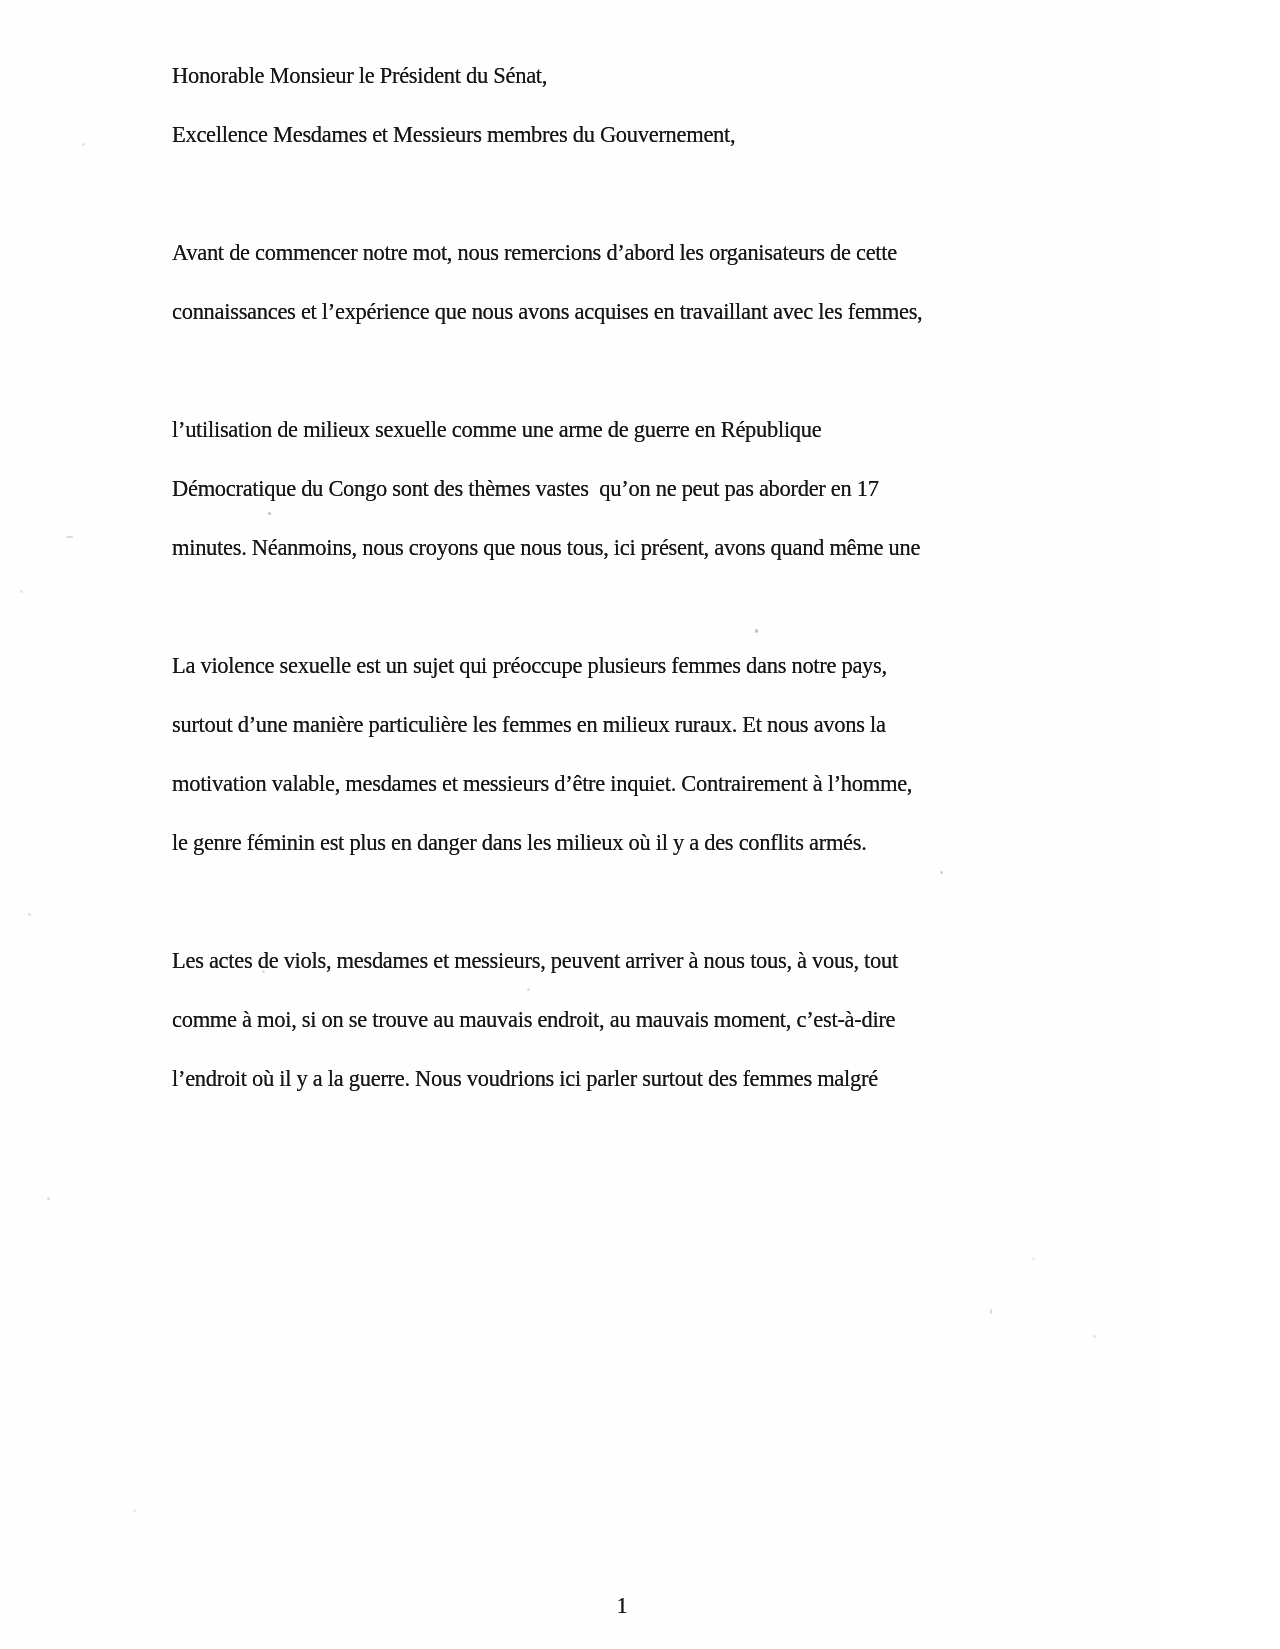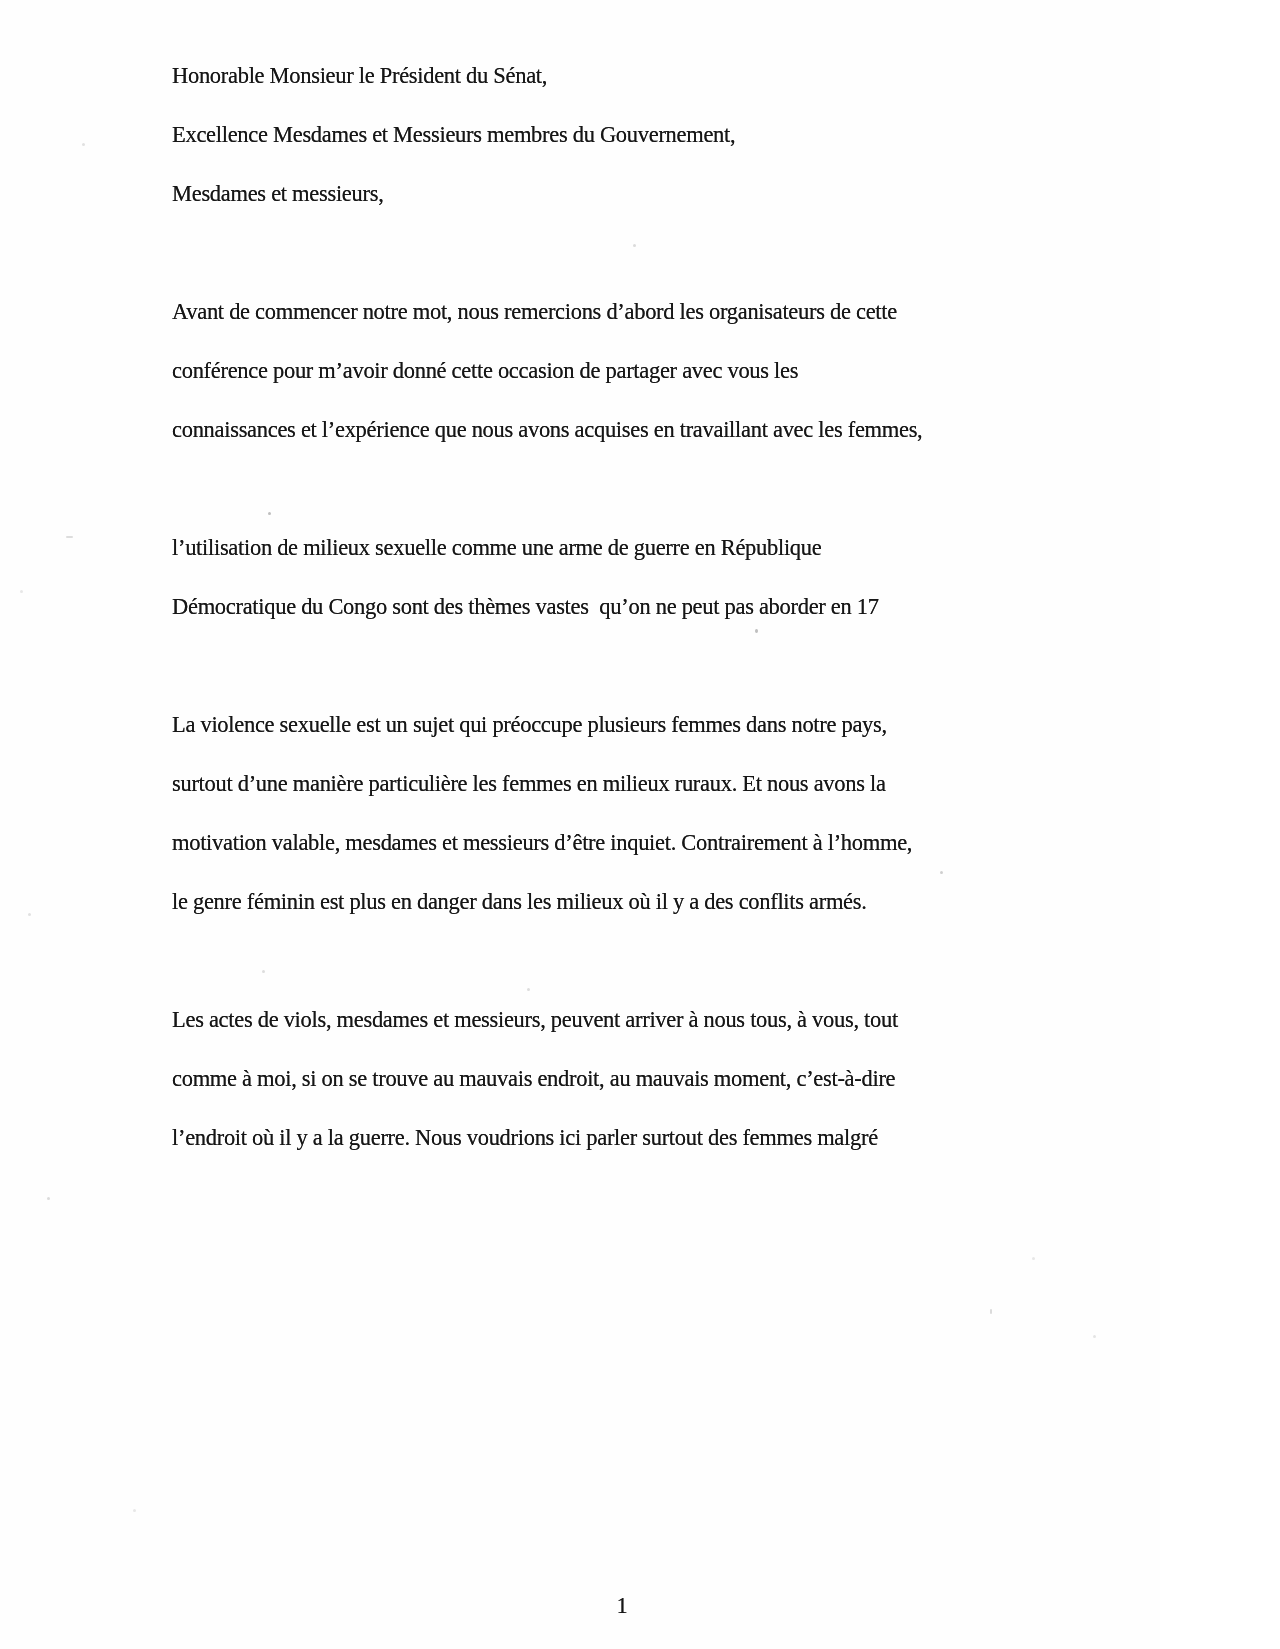--- a/index.html
+++ b/index.html
@@ -68,32 +68,31 @@
 </style>
 </head>
 <body>
 
 <div class="page" style="background: rgb(254, 254, 254); color: rgb(22, 22, 22);">
 
   <div class="content">
 
     <div class="line">Honorable Monsieur le Président du Sénat,</div>
     <div class="line">Excellence Mesdames et Messieurs membres du Gouvernement,</div>
-    <div class="line">Mesdames et messieurs,</div>
 
     <div class="spacer"></div>
 
     <div class="line">Avant de commencer notre mot, nous remercions d’abord les organisateurs de cette</div>
-    <div class="line">conférence pour m’avoir donné cette occasion de partager avec vous les</div>
     <div class="line">connaissances et l’expérience que nous avons acquises en travaillant avec les femmes,</div>
 
     <div class="spacer"></div>
 
     <div class="line">l’utilisation de milieux sexuelle comme une arme de guerre en République</div>
     <div class="line">Démocratique du Congo sont des thèmes vastes  qu’on ne peut pas aborder en 17</div>
+    <div class="line">minutes. Néanmoins, nous croyons que nous tous, ici présent, avons quand même une</div>
 
     <div class="spacer"></div>
 
     <div class="line">La violence sexuelle est un sujet qui préoccupe plusieurs femmes dans notre pays,</div>
     <div class="line">surtout d’une manière particulière les femmes en milieux ruraux. Et nous avons la</div>
     <div class="line">motivation valable, mesdames et messieurs d’être inquiet. Contrairement à l’homme,</div>
     <div class="line">le genre féminin est plus en danger dans les milieux où il y a des conflits armés.</div>
 
     <div class="spacer"></div>
 

